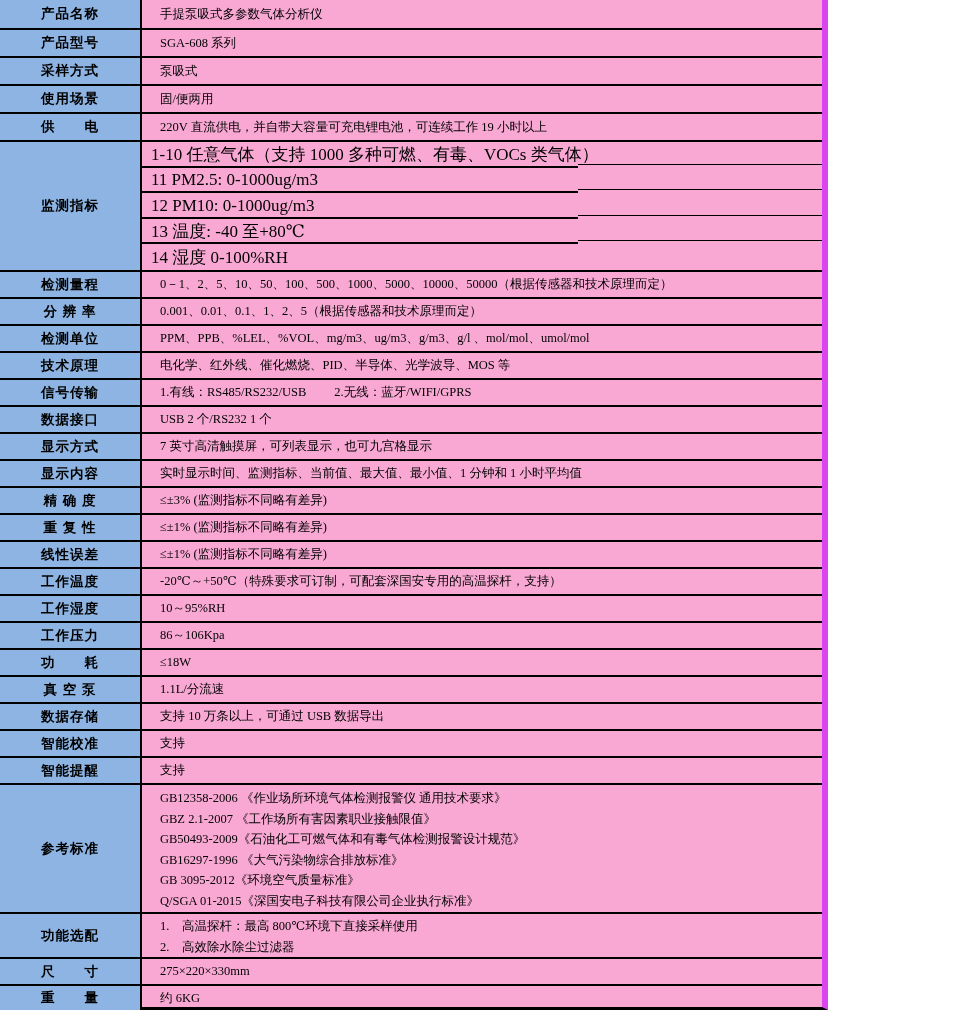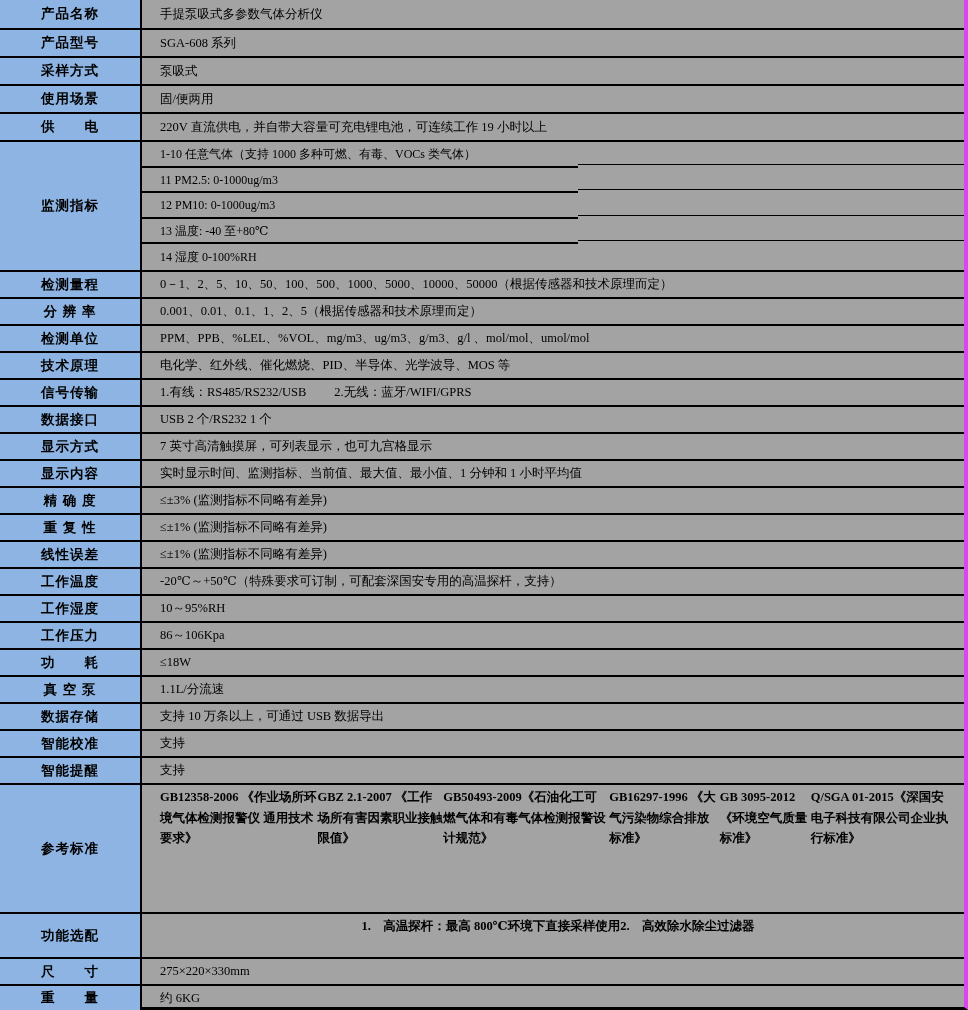--- a/index.html
+++ b/index.html
@@ -1,19 +1,19 @@
 <!DOCTYPE html>
 <html><head>
 <meta charset="utf-8">
 <style>
   html,body{margin:0;padding:0;background:#fff;}
   #spec-table{
-    width:968px;height:1010px;box-sizing:border-box;
-    border-right:4px solid #d946ef;border-bottom:3px solid #000;
-    background:#a3a3a3;
+    width:828px;height:1010px;box-sizing:border-box;
+    border-right:6px solid #d946ef;border-bottom:3px solid #000;
+    background:#f9a8d4;
     font-family:"Liberation Serif","DejaVu Serif",serif;
     color:#000;
     display:flex;flex-direction:column;
   }
   .row{display:flex;box-sizing:border-box;border-top:2px solid #000;flex:0 0 auto;}
   .row:first-child{border-top:none;}
   .h28{height:28px}.h27{height:27px}.h26{height:26px}
   .h130{height:130px}.h129{height:129px}.h45{height:45px}
   .label{
     width:140px;flex:0 0 140px;box-sizing:content-box;
@@ -22,26 +22,26 @@
     font-family:"Liberation Sans","DejaVu Sans",sans-serif;
     font-weight:bold;font-size:13.5px;letter-spacing:1px;
     white-space:pre;text-align:center;
   }
   .value{
     flex:1;display:flex;align-items:center;
     padding:0 8px 0 9px;font-size:12.5px;white-space:pre-wrap;
     overflow:hidden;
     margin-left:9px;
   }
-  .value.multiline{flex-direction:row;align-items:stretch;justify-content:center;padding-top:2px;font-weight:bold;}
+  .value.multiline{flex-direction:column;align-items:stretch;justify-content:center;padding-top:2px;}
   .value.multiline .line{line-height:20.5px;}
   .subcol{flex:1;display:flex;flex-direction:column;}
   .subrow{
     flex:1;position:relative;display:flex;align-items:center;
-    padding-left:18px;font-size:12px;white-space:pre;
+    padding-left:9px;font-size:17px;white-space:pre;
   }
   
   .subrow:not(:last-child)::after{
     content:"";position:absolute;left:0;bottom:0;width:436px;height:2px;background:#000;
   }
   .subrow:not(:last-child)::before{
     content:"";position:absolute;left:436px;right:0;bottom:3px;height:1px;background:#000;
   }
 </style>
 </head>

